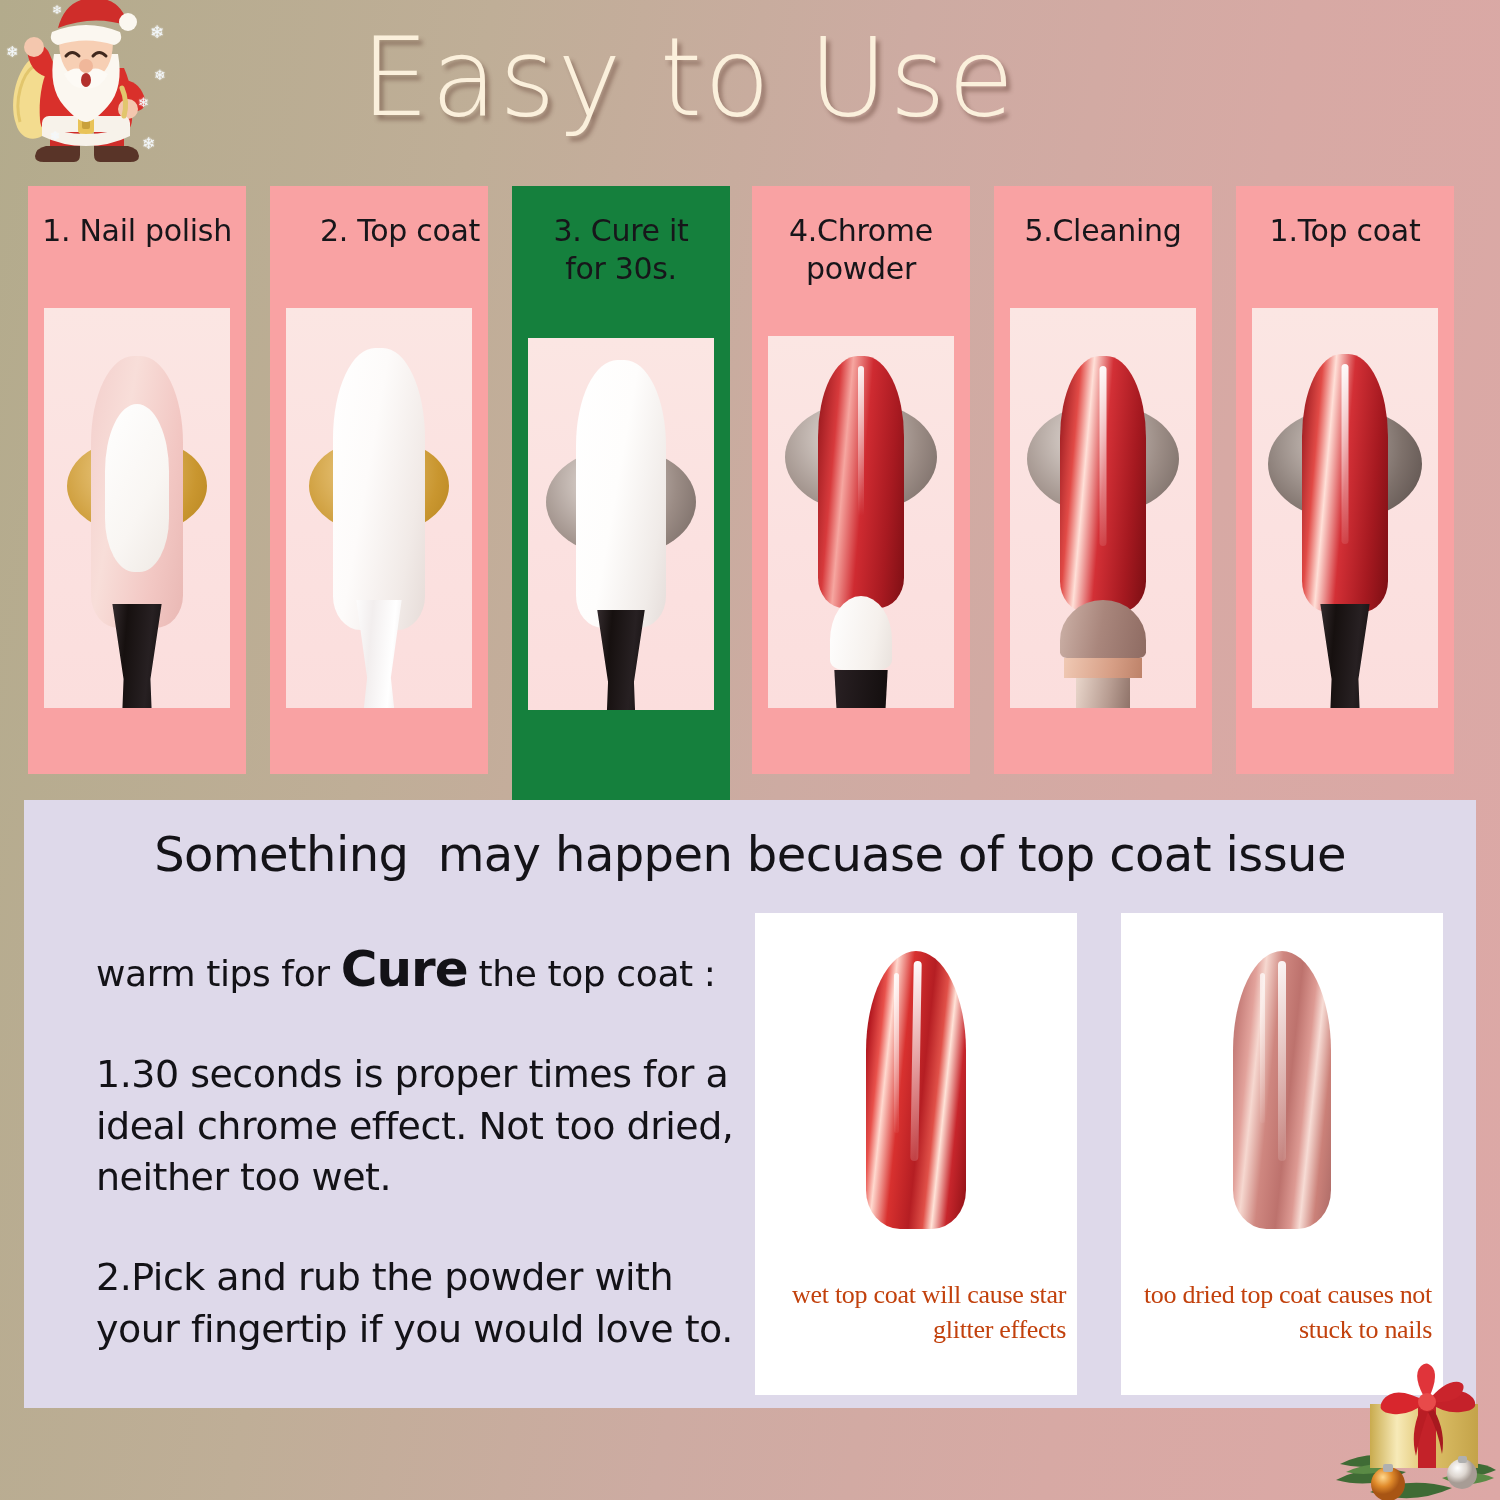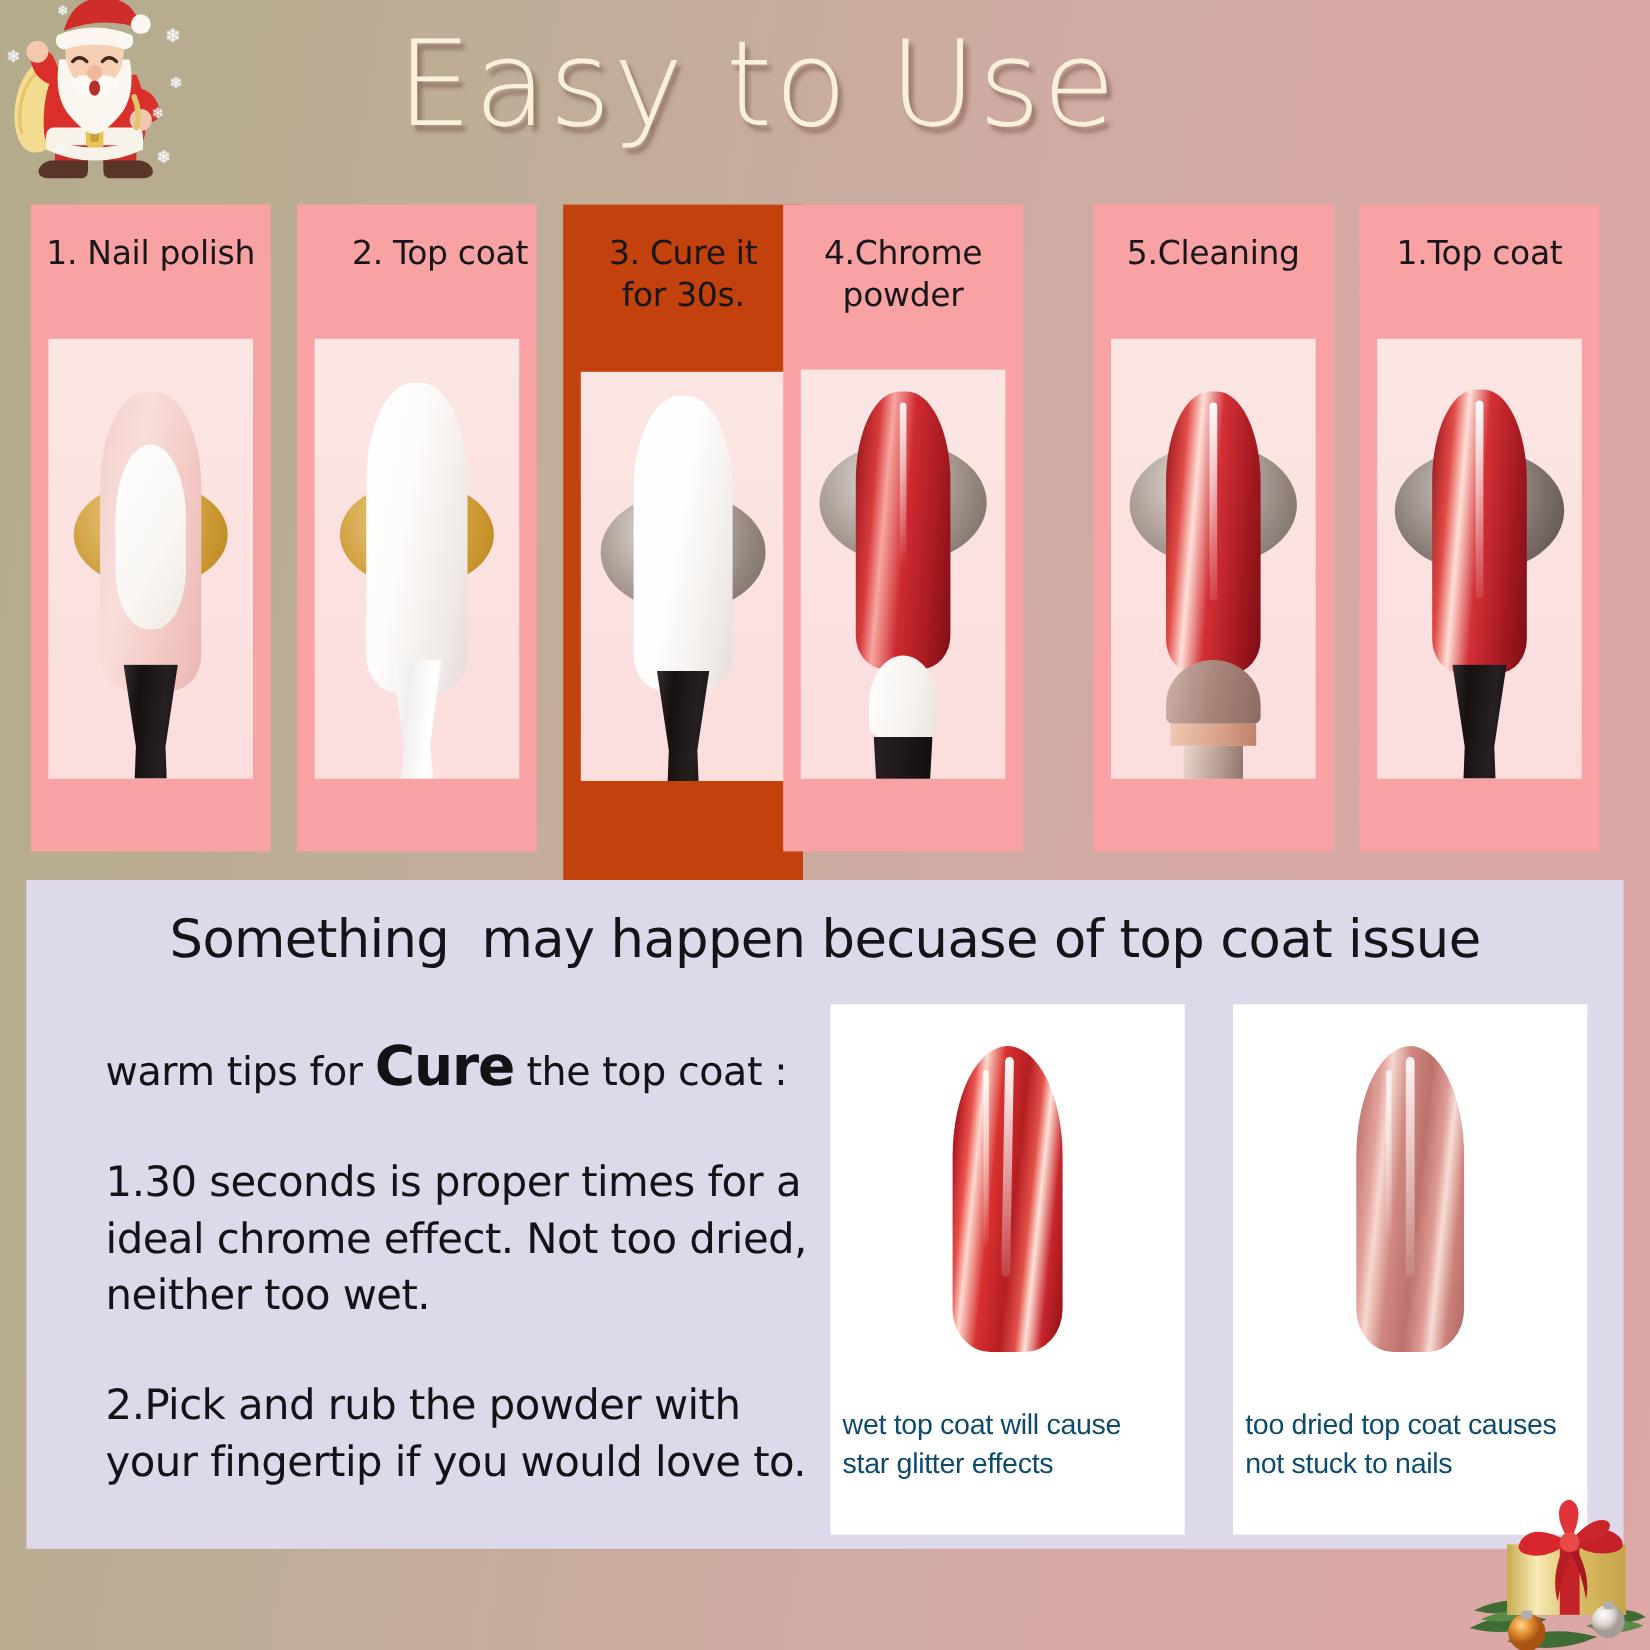--- a/index.html
+++ b/index.html
@@ -39,21 +39,21 @@
   .step {
     position: absolute;
     top: 0;
     width: 218px;
     height: 588px;
     background: #f9a2a3;
     display: flex;
     flex-direction: column;
     align-items: center;
   }
-  .step.alt { background: #c2410c; height: 625px; }
+  .step.alt { background: #15803d; height: 625px; }
   .step-label {
     margin-top: 26px;
     width: 196px;
     text-align: center;
     font-size: 30px;
     color: #17161a;
     font-weight: 400;
     font-family: "DejaVu Sans", sans-serif;
     line-height: 1.28;
     letter-spacing: -.3px;
@@ -141,25 +141,25 @@
   }
   #compare-wet  { left: 731px; }
   #compare-dry  { left: 1097px; }
   .compare-img {
     position: relative;
     width: 322px;
     height: 365px;
   }
   .compare-caption {
     width: 300px;
-    text-align: left;
+    text-align: right;
     font-size: 26px;
-    color: #0c4a6e;
+    color: #c2410c;
     line-height: 1.34;
-    font-family: Liberation Sans, sans-serif;
+    font-family: Liberation Serif, serif;
     letter-spacing: -.3px;
   }
 
   
   #gift { position: absolute; left: 1330px; top: 1352px; width: 170px; height: 148px; }
 </style>
 </head>
 <body>
 
 <div id="header">
@@ -246,21 +246,21 @@
   <div class="step alt" style="left:512px;">
     <div class="step-label" style="white-space:pre-line;">3. Cure it
 for 30s.</div>
     <div class="step-img" style="top:152px;height:372px;">
       <div class="disc" style="top:110px;width:150px;height:108px;background:radial-gradient(circle at 38% 32%, #e9e1dc, #9b8c85 62%, #6f625d);"></div>
       <div class="nail" style="top:22px;width:90px;height:268px;background:linear-gradient(100deg,#ffffff 0%,#fefdfc 46%,#f0ebe8 82%,#e5ddda 100%);"></div>
       <div class="brush" style="top:272px;width:54px;height:100px;background:linear-gradient(95deg,#3a3134 0%,#16100f 30%,#272022 68%,#100c0c 100%);clip-path:polygon(6% 0,94% 0,74% 72%,76% 100%,24% 100%,26% 72%);"></div>
     </div>
   </div>
 
-  <div class="step" style="left:712px;align-items:center;">
+  <div class="step" style="left:752px;align-items:center;">
     <div class="step-label" style="white-space:pre-line;">4.Chrome
 powder</div>
     <div class="step-img" style="top:150px;height:372px;">
       <div class="disc" style="top:66px;width:152px;height:110px;background:radial-gradient(circle at 38% 32%, #e4dcd7, #9c8d86 62%, #6f625d);"></div>
       <div class="nail" style="top:20px;width:86px;height:252px;background:linear-gradient(95deg,#8c1218 0%,#d73a3c 22%,#f6a6a0 33%,#cf2b31 52%,#a81a21 78%,#7d0f14 100%);"></div>
       <div style="position:absolute;left:50%;transform:translateX(-50%);top:30px;width:6px;height:150px;background:linear-gradient(180deg,rgba(255,255,255,.9),rgba(255,255,255,0));border-radius:4px;"></div>
       <div class="brush" style="top:260px;width:62px;height:112px;">
         <div style="width:62px;height:74px;border-radius:50% 50% 22% 22%/60% 60% 14% 14%;background:linear-gradient(100deg,#ffffff,#f5f0ec 70%,#e9e2dd);"></div>
         <div style="width:58px;height:42px;margin:0 auto;background:linear-gradient(95deg,#2a2124,#120d0d);clip-path:polygon(4% 0,96% 0,92% 100%,8% 100%);"></div>
       </div>

